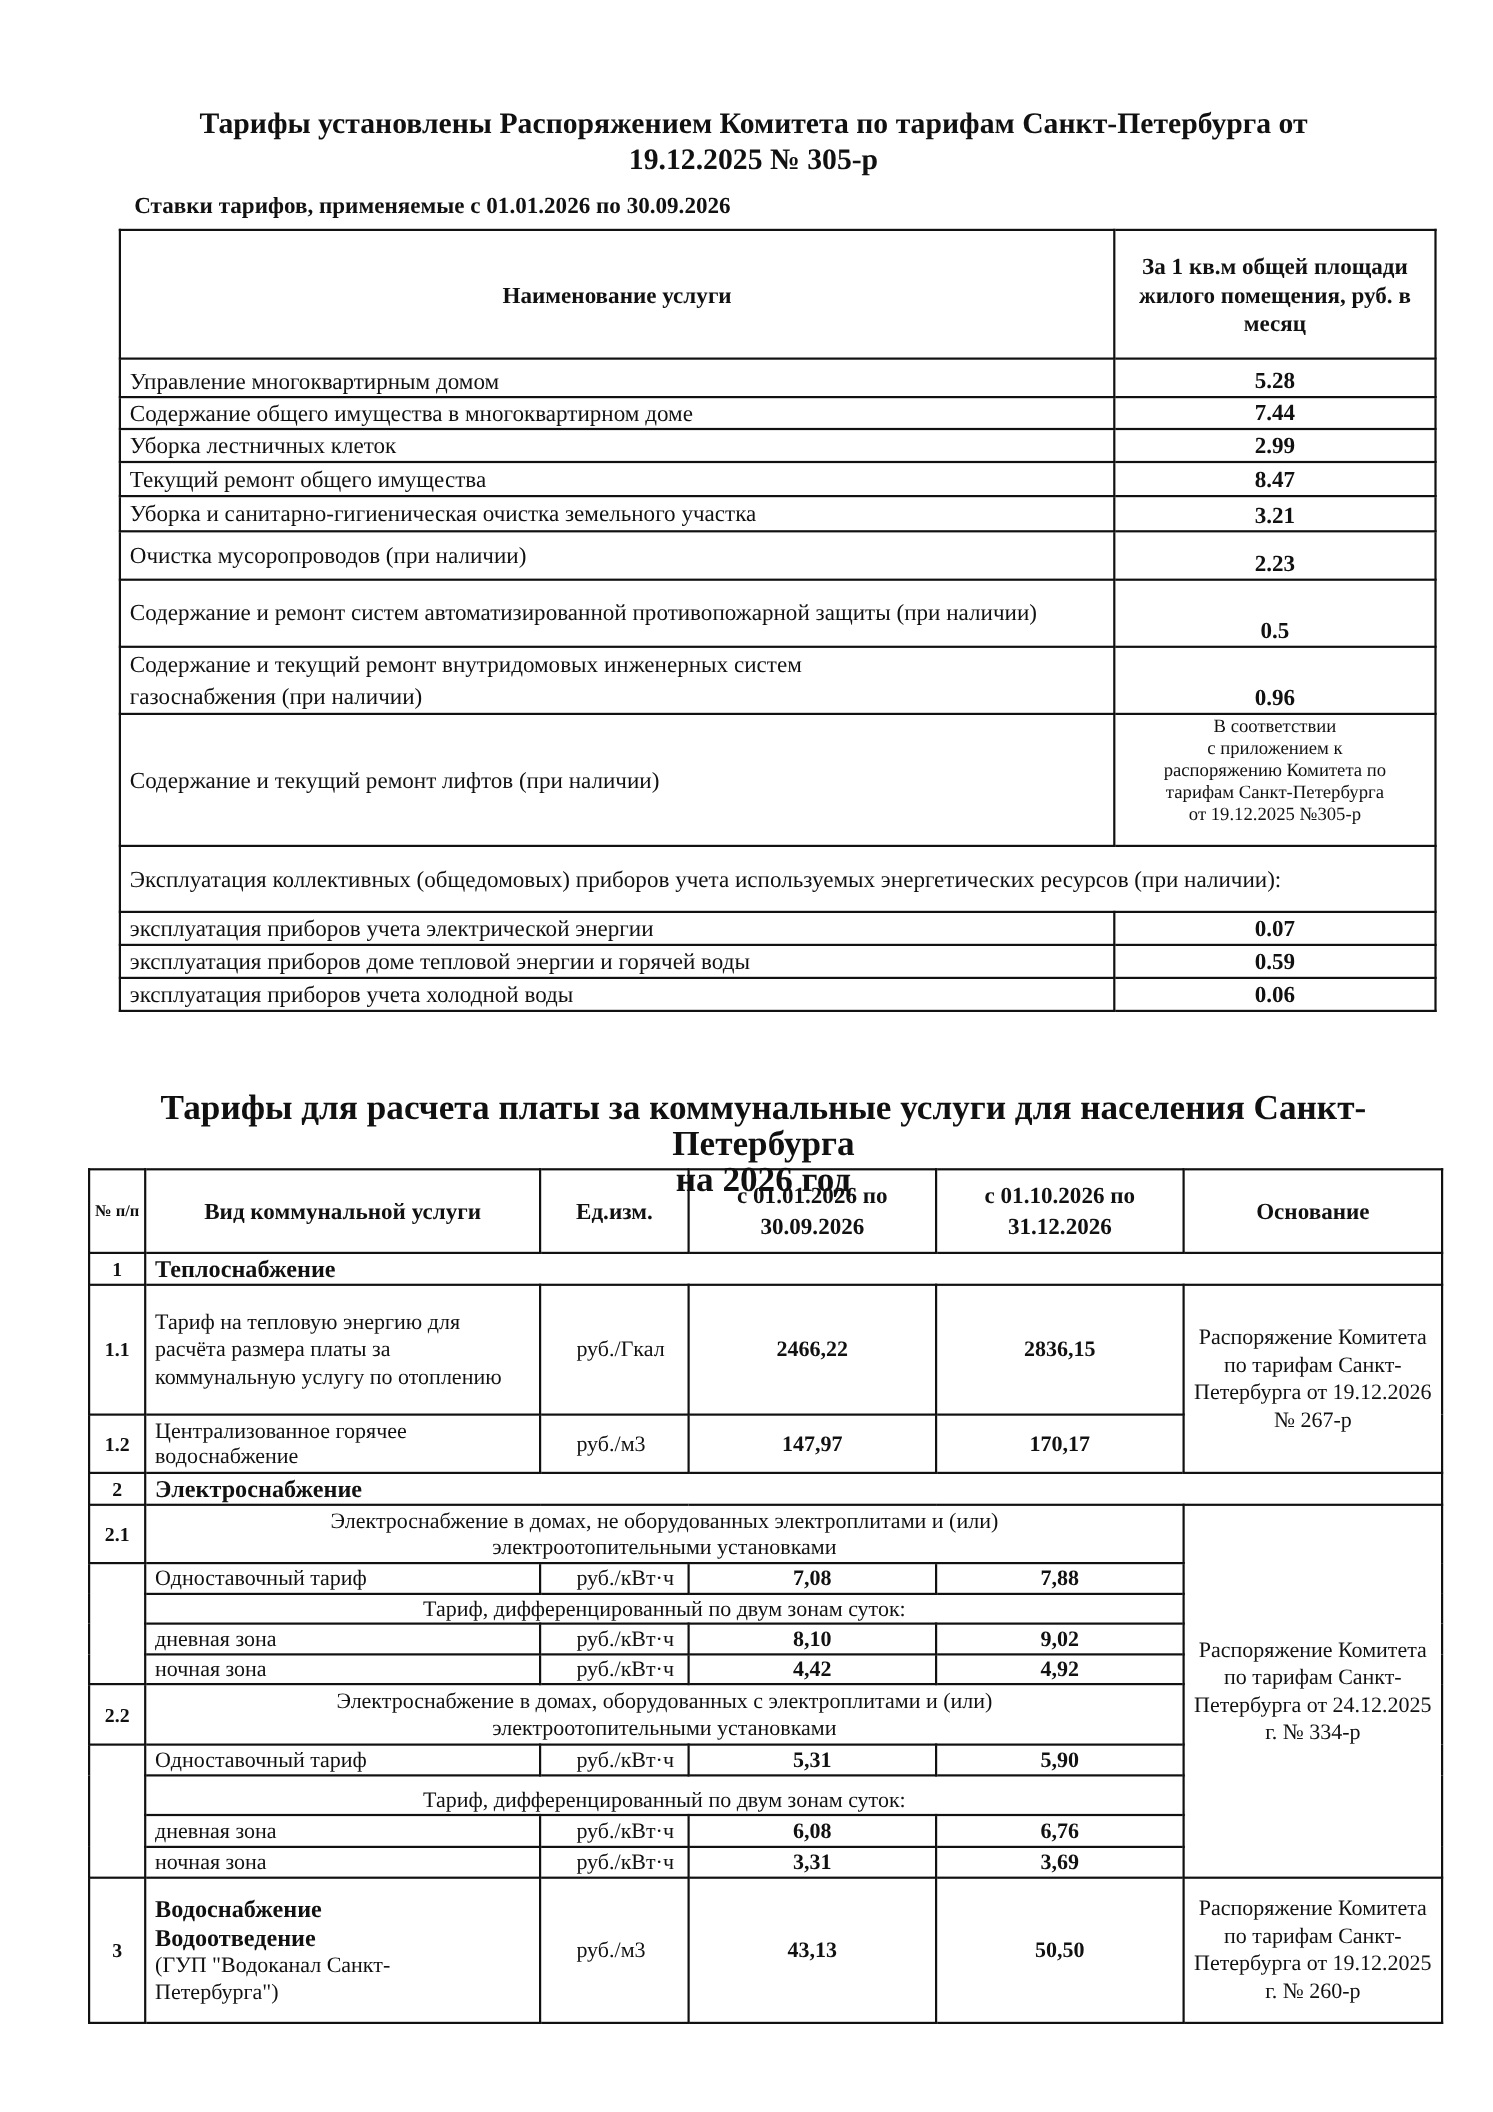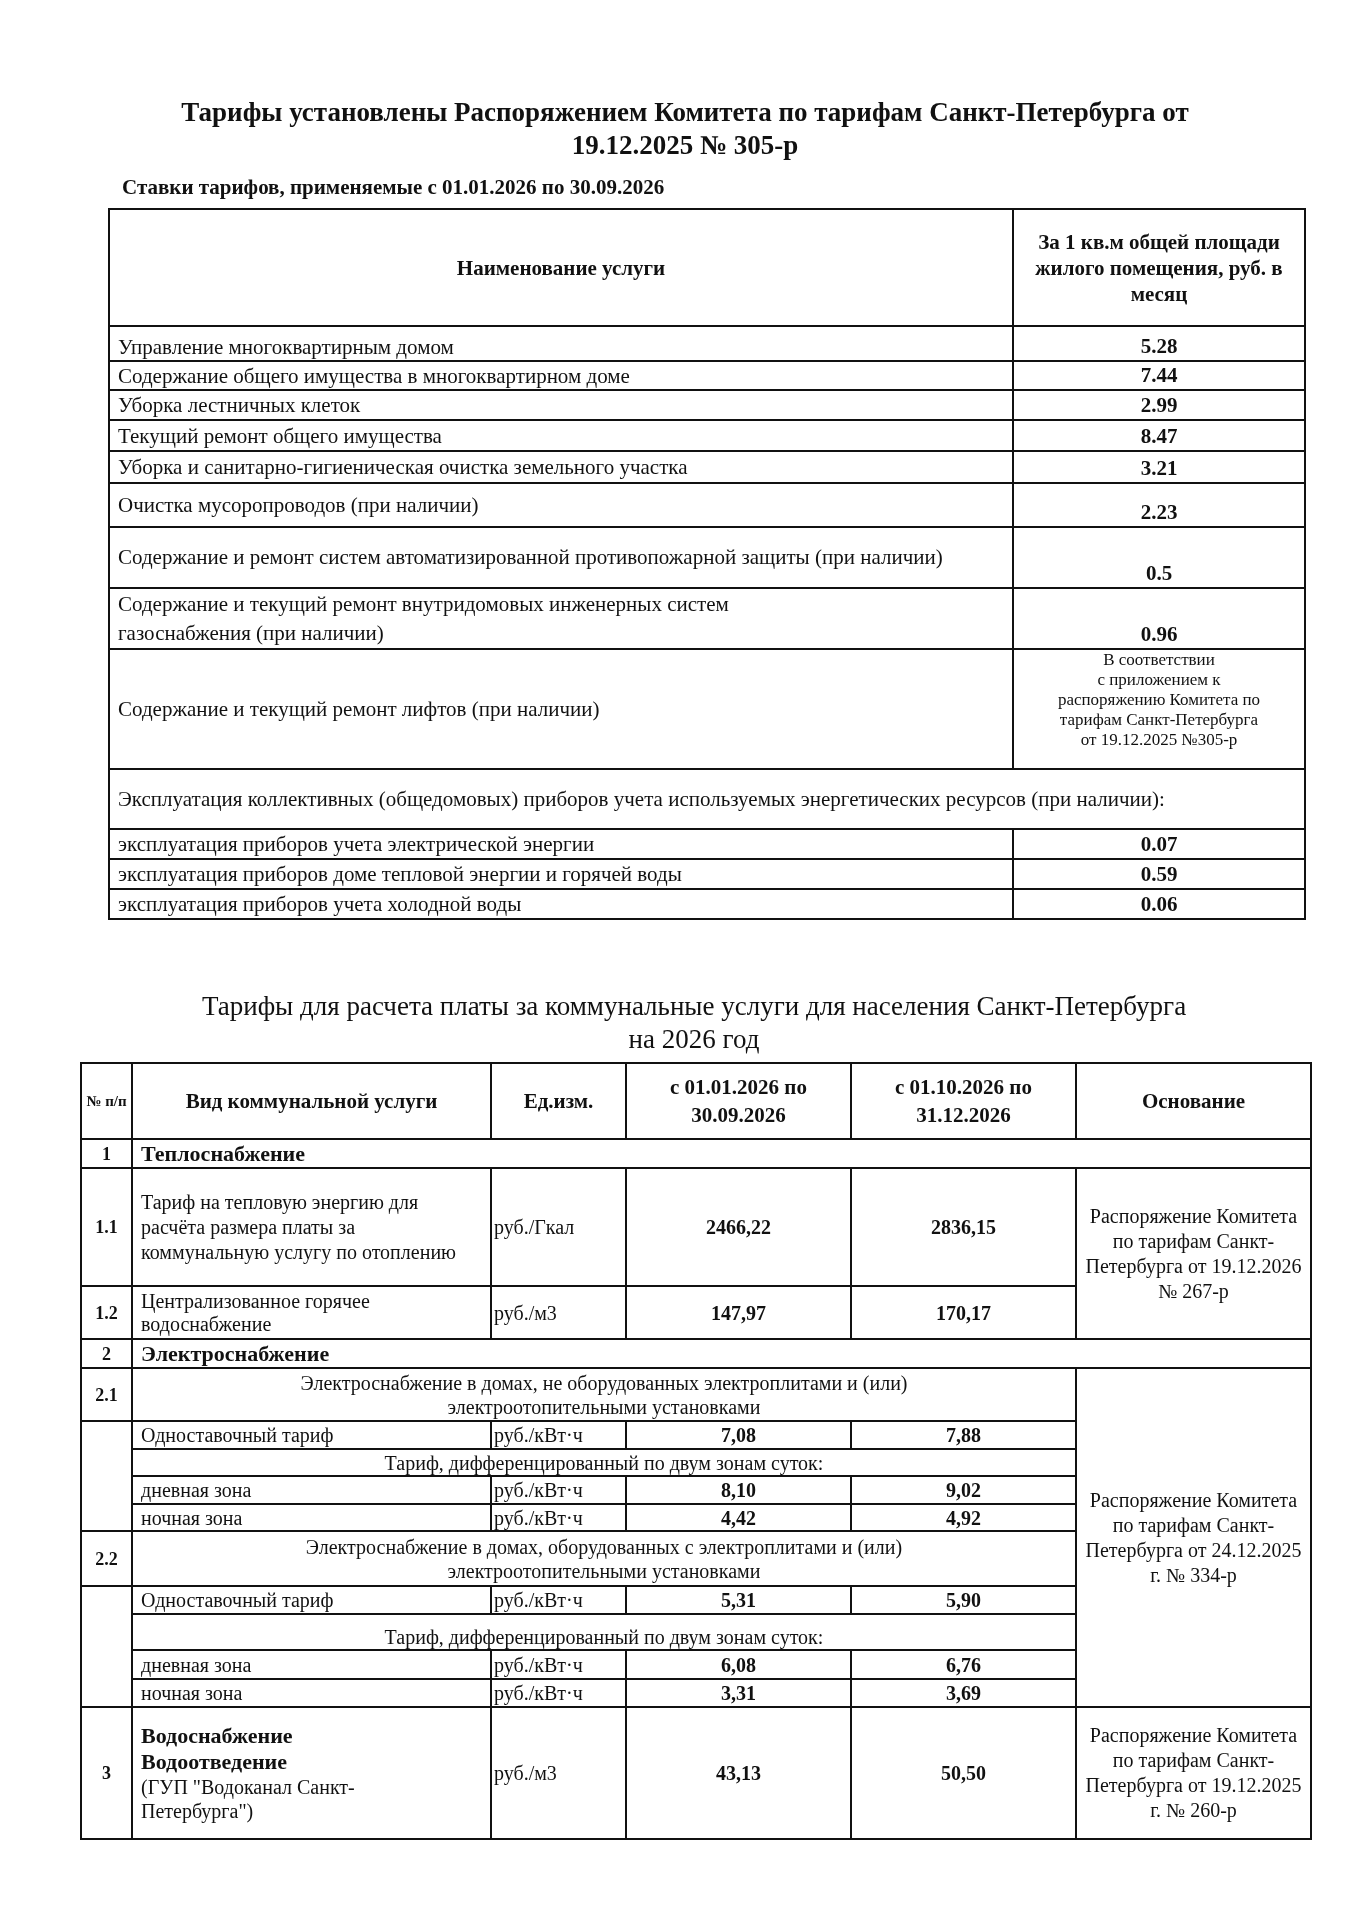--- a/index.html
+++ b/index.html
@@ -19,38 +19,38 @@
   
   #t1 { left: 108px; top: 208px; width: 1196px; font-size: 21px; }
   #t1 col.c1 { width: 904px; }
   #t1 col.c2 { width: 292px; }
   #t1 th { font-weight: bold; font-size: 21px; line-height: 26px; }
   #t1 .val { text-align: center; font-weight: bold; vertical-align: bottom; padding-bottom: 1px; }
   #t1 td { line-height: 26px; }
   #t1 .note { font-size: 17px; line-height: 20px; text-align: center; font-weight: normal; vertical-align: top; padding: 0 6px; margin-top: 44px; }
   .title2 {
     position: absolute; left: 80px; top: 990px; width: 1228px;
-    text-align: center; font-weight: normal; font-size: 27px; line-height: 33px;
+    text-align: center; font-weight: bold; font-size: 32px; line-height: 33px;
   }
   
   #t2 { left: 80px; top: 1062px; width: 1230px; font-size: 20px; border-radius: 31px; }
   #t2 col.n { width: 51px; }
   #t2 col.name { width: 359px; }
   #t2 col.unit { width: 135px; }
   #t2 col.p1 { width: 225px; }
   #t2 col.p2 { width: 225px; }
   #t2 col.basis { width: 235px; }
   #t2 th { font-weight: bold; font-size: 21px; line-height: 28px; height: 74px; }
   #t2 th.num { font-size: 15px; line-height: 19px; padding: 0; }
   #t2 td { line-height: 24px; }
   #t2 .num { text-align: center; font-weight: bold; padding: 0; font-size: 18px; }
   #t2 .sec { font-weight: bold; font-size: 22px; }
   #t2 .bold { font-weight: bold; text-align: center; }
   #t2 .basis { text-align: center; font-size: 20px; line-height: 25px; padding: 0 4px; }
-  #t2 .unit { text-align: left; padding-left: 2px; }
+  #t2 .unit { text-align: left; padding-left: 32px; }
   #t2 .sub { text-align: center; }
 </style>
 </head>
 <body>
 
 <div class="title1">
   <div>Тарифы установлены Распоряжением Комитета по тарифам Санкт-Петербурга от</div>
   <div>19.12.2025 № 305-р</div>
 </div>
 <div class="subtitle1">Ставки тарифов, применяемые с  01.01.2026 по 30.09.2026</div>

